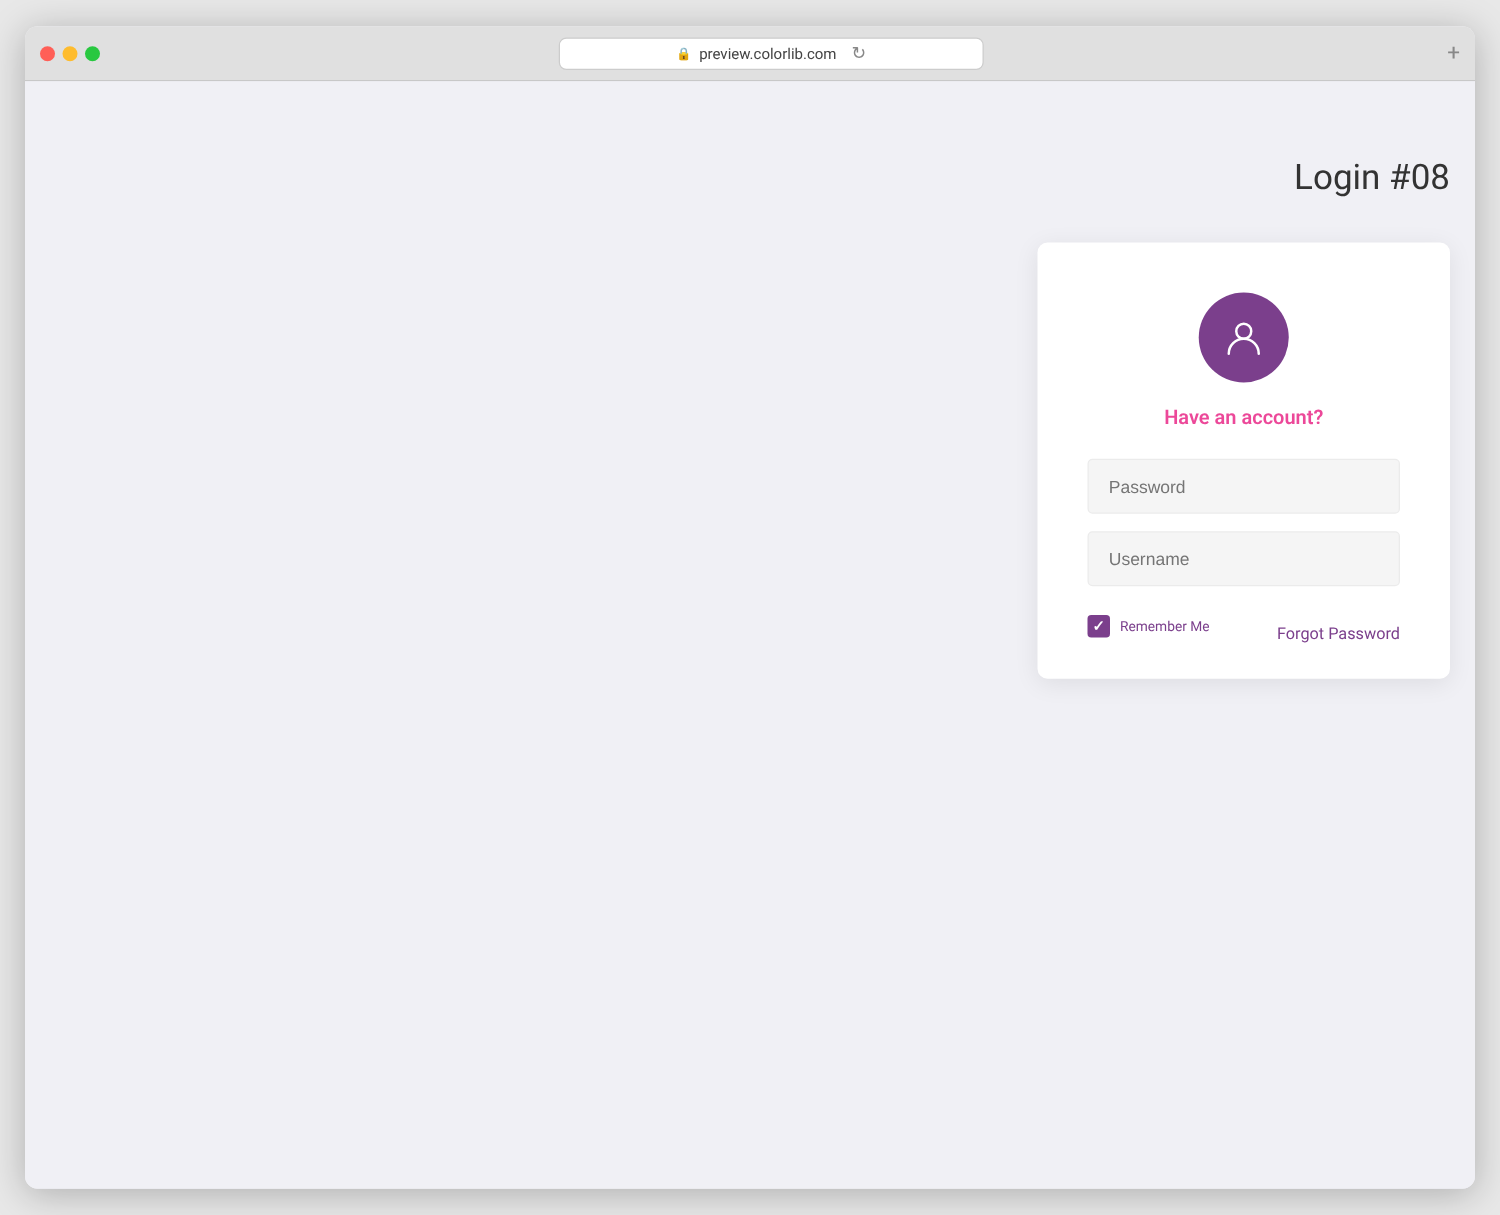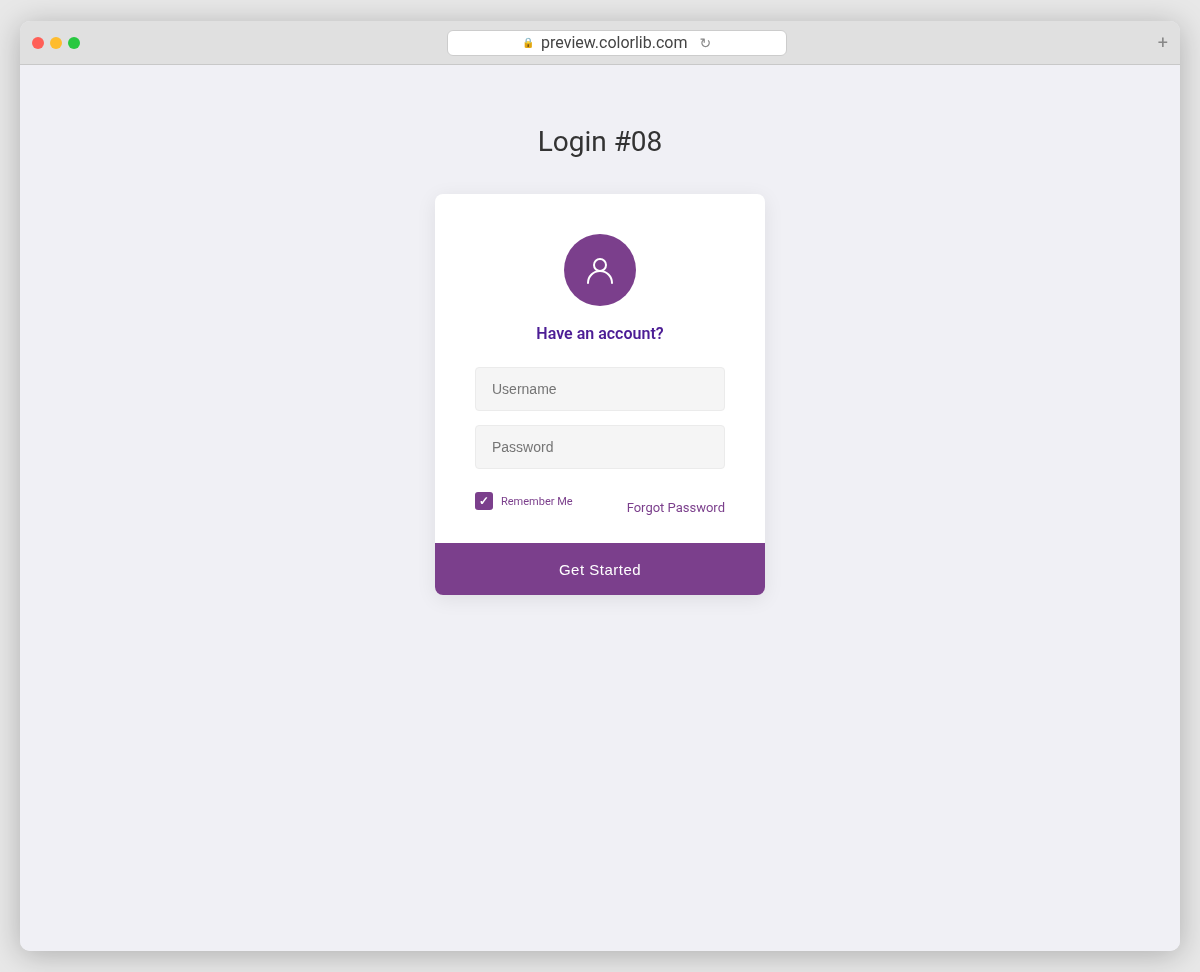--- a/index.html
+++ b/index.html
@@ -73,21 +73,21 @@
       padding: 0 10px;
       border: 1px solid #cccccc;
     }
 
     .lock-icon-small {
       color: #888;
       font-size: 10px;
     }
 
     .address-text {
-      font-size: 16px;
+      font-size: 12px;
       color: #444;
     }
 
     .reload-btn {
       color: #888;
       font-size: 14px;
       margin-left: 6px;
     }
 
     .new-tab-btn {
@@ -95,21 +95,21 @@
       font-size: 18px;
       line-height: 1;
       margin-left: 4px;
     }
 
     .browser-content {
       flex: 1;
       background: #f0f0f5;
       display: flex;
       flex-direction: column;
-      align-items: center;
+      align-items: flex-end;
       padding: 60px 20px 40px;
     }
 
     .page-title {
       font-size: 28px;
       font-weight: 400;
       color: #333;
       margin-bottom: 36px;
     }
 
@@ -140,21 +140,21 @@
       width: 34px;
       height: 34px;
       fill: none;
       stroke: white;
       stroke-width: 2;
     }
 
     .account-label {
       font-size: 16px;
       font-weight: 600;
-      color: #4c1d95;
+      color: #ec4899;
       margin-bottom: 24px;
     }
 
     .form-group {
       width: 100%;
       margin-bottom: 14px;
     }
 
     .form-input {
       width: 100%;
@@ -258,33 +258,32 @@
       <div class="avatar-circle">
         <svg class="user-icon-svg" viewBox="0 0 34 34">
           <circle cx="17" cy="12" r="6" stroke="white" stroke-width="2" fill="none"></circle>
           <path d="M5 30c0-6.627 5.373-12 12-12s12 5.373 12 12" stroke="white" stroke-width="2" fill="none" stroke-linecap="round"></path>
         </svg>
       </div>
 
       <span class="account-label">Have an account?</span>
 
       <div class="form-group">
+        <input type="password" class="form-input" placeholder="Password" style="">
+      </div>
+
+      <div class="form-group">
         <input type="text" class="form-input" placeholder="Username" style="">
-      </div>
-
-      <div class="form-group">
-        <input type="password" class="form-input" placeholder="Password" style="">
       </div>
 
       <div class="form-row">
         <div class="remember-me">
           <div class="checkbox-custom">
             <span class="checkmark">✓</span>
           </div>
           <label class="remember-label">Remember Me</label>
         </div>
         <a class="forgot-link">Forgot Password</a>
       </div>
 
-      <button class="submit-btn">Get Started</button>
     </div>
   </div>
 </div>
 
 </body></html>

